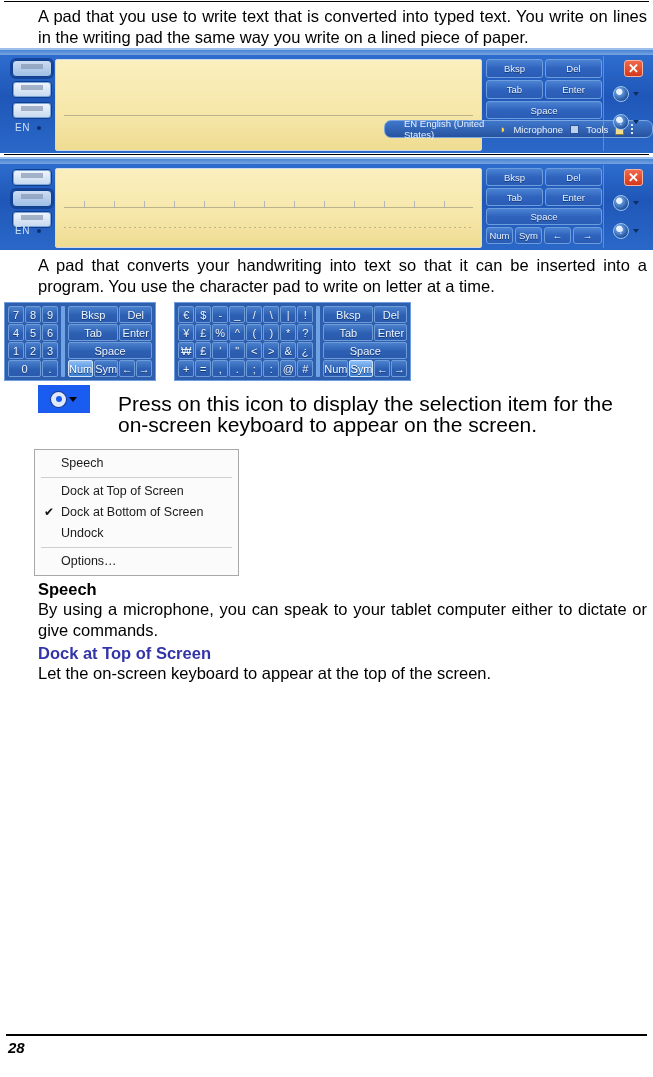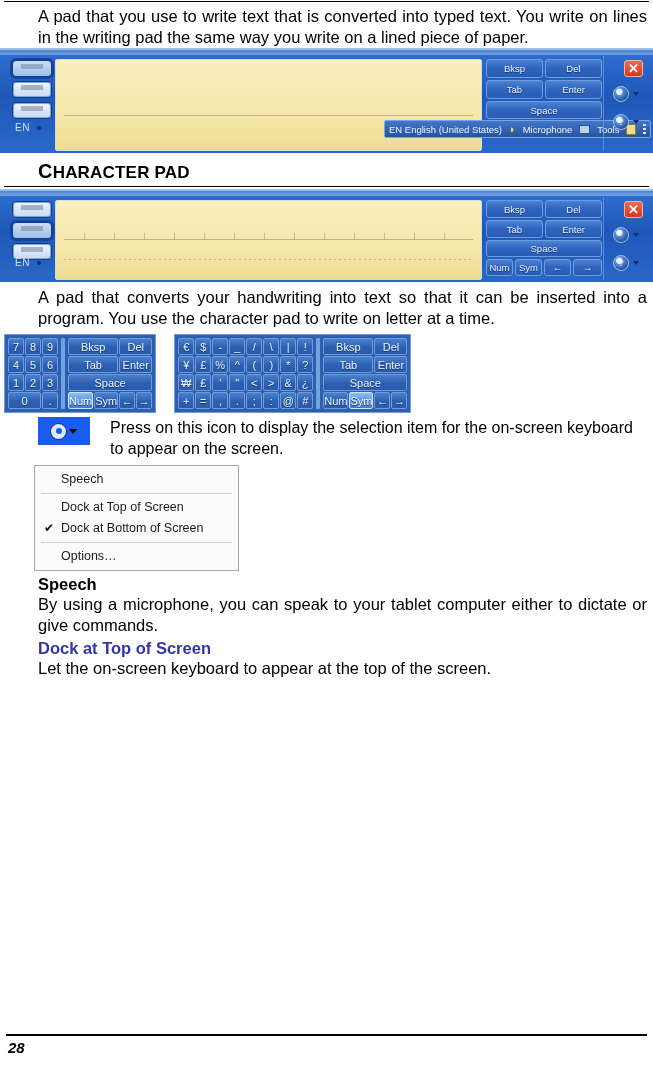--- a/index.html
+++ b/index.html
@@ -110,24 +110,24 @@
     font-size:9.5px;
     display:flex; align-items:center; justify-content:center;
     text-shadow:0 1px 0 #11386f;
     white-space:nowrap;
   }
 
   .statusbar {
     position:absolute;
     background: linear-gradient(180deg,#3f77cc,#27539f);
     border:1px solid #7ba6de;
-    border-radius:2px;
+    border-radius:7px;
     display:flex; align-items:center; gap:7px;
     color:#eaf2ff; font-size:9.5px;
-    padding:0 4px;
+    padding:0 19px;
   }
   .statusbar .mic { color:#ffd34d; font-size:11px; }
   .statusbar .tools-ic {
     display:inline-block;width:11px;height:9px;background:#bcd0ea;
     border:1px solid #28529c;
   }
   .statusbar .pen-ic {
     display:inline-block;width:10px;height:11px;background:#f3dc8b;
     border:1px solid #8a7b33;
   }
@@ -209,21 +209,21 @@
   }
   .gear::after{
     content:""; position:absolute; left:4.5px; top:4.5px;
     width:6px;height:6px;border-radius:50%; background:#1b5cf0;
   }
   .gear-caret {
     width:0;height:0;border-left:4px solid transparent;
     border-right:4px solid transparent;border-top:5px solid #000;
   }
   .callout p {
-    margin:0; padding-left:20px; font-size:16px; line-height:21px;
+    margin:8px; padding-left:20px; font-size:21px; line-height:21px;
   }
 
   
   .ctx {
     margin:6px 0 0 30px;
     width:205px;
     background:#fbfbfb;
     border:1px solid #a8a8a8;
     font-size:12.5px;
     color:#1a1a1a;
@@ -304,23 +304,20 @@
         <div class="sep-v"></div>
         <div class="closebtn">✕</div>
         <div class="roundic" style="top:30px;"></div>
         <div class="caret" style="left:30px; top:36px;"></div>
         <div class="roundic" style="top:58px;">?</div>
         <div class="caret" style="left:30px; top:64px;"></div>
       </div>
     </div>
   </div>
 
-  <div class="sec-head" style="padding-top:7px;">
-    <span class="cap">C</span><span>HARACTER PAD</span>
-  </div>
   <div class="rule"></div>
 
   <div class="panel-wrap" style="margin-top:2px;">
     <div class="panel" style="height:93px;">
       <div class="topstrip"></div>
 
       <div class="panel-left">
         <div class="tabbtn">
             <i></i>
           </div>
@@ -519,20 +516,23 @@
       <span>Speech</span>
     </div>
     <div class="ctx-div"></div>
     <div class="ctx-item">
       <span>Dock at Top of Screen</span>
     </div>
     <div class="ctx-item">
       <span class="ctx-check">✔</span>
       <span>Dock at Bottom of Screen</span>
     </div>
+    <div class="ctx-item">
+      <span>Undock</span>
+    </div>
     <div class="ctx-div"></div>
     <div class="ctx-item">
       <span>Options…</span>
     </div>
   </div>
 
   <div class="sub-head" style="margin-top:4px;">Speech</div>
   <p class="body nospace">By using a microphone, you can speak to your tablet computer either to dictate or give commands.</p>
 
   <div class="sub-head blue">Dock at Top of Screen</div>

